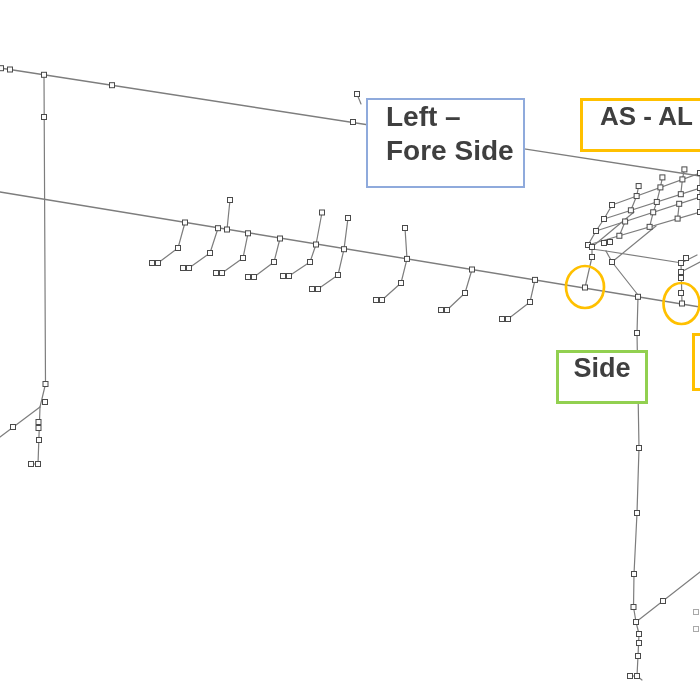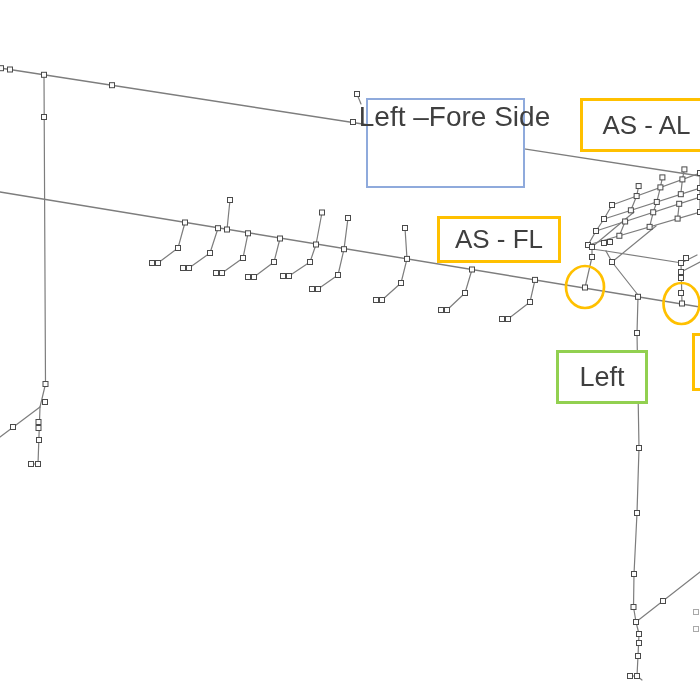--- a/index.html
+++ b/index.html
@@ -10,21 +10,21 @@
   }
   .stage{position:relative;width:700px;height:700px;}
   svg.model{position:absolute;left:0;top:0;}
   .wire{stroke:var(--wire,#7d7d7d);stroke-width:1.2;fill:none;stroke-linecap:round;}
   .wire.heavy{stroke-width:1.45;}
   .node{fill:var(--node_fill,#fcfcfc);stroke:var(--node_stroke,#4a4a4a);stroke-width:1;}
   .node.faint{stroke:#a9a9a9;}
   .hcircle{fill:none;stroke:var(--yellow,#FFC000);stroke-width:2.7;}
   .callout{
     position:absolute;background:#fff;color:var(--ink,#3f3f3f);
-    box-sizing:border-box;display:flex;flex-direction:row;justify-content:center;
+    box-sizing:border-box;display:flex;flex-direction:column;font-weight:bold;
   }
   .callout .line{white-space:nowrap;}
   .center{align-items:center;text-align:center;}
   #callout-left-land-side{
     left:366px;top:98px;width:159px;height:90px;
     border:2.5px solid var(--blue,#8FAADC);
     font-size:28px;line-height:34px;padding-left:18px;
   }
   #callout-as-al{
     left:580px;top:98px;width:133px;height:54px;
@@ -240,25 +240,22 @@
 
   <div class="callout" id="callout-left-land-side">
     <div class="line">Left –</div>
     <div class="line">Fore Side</div>
   </div>
 
   <div class="callout center" id="callout-as-al">
     <div class="line">AS - AL</div>
   </div>
 
-  <div class="callout center" id="callout-as-fl">
-    <div class="line">AS - FL</div>
-  </div>
 
   <div class="callout center" id="callout-fore">
-    <div class="line">Left</div>
+    <div class="line">Side</div>
   </div>
 
   <div class="callout" id="callout-clipped">
     <div class="line"></div>
   </div>
 
 </div>
 
 </body></html>

